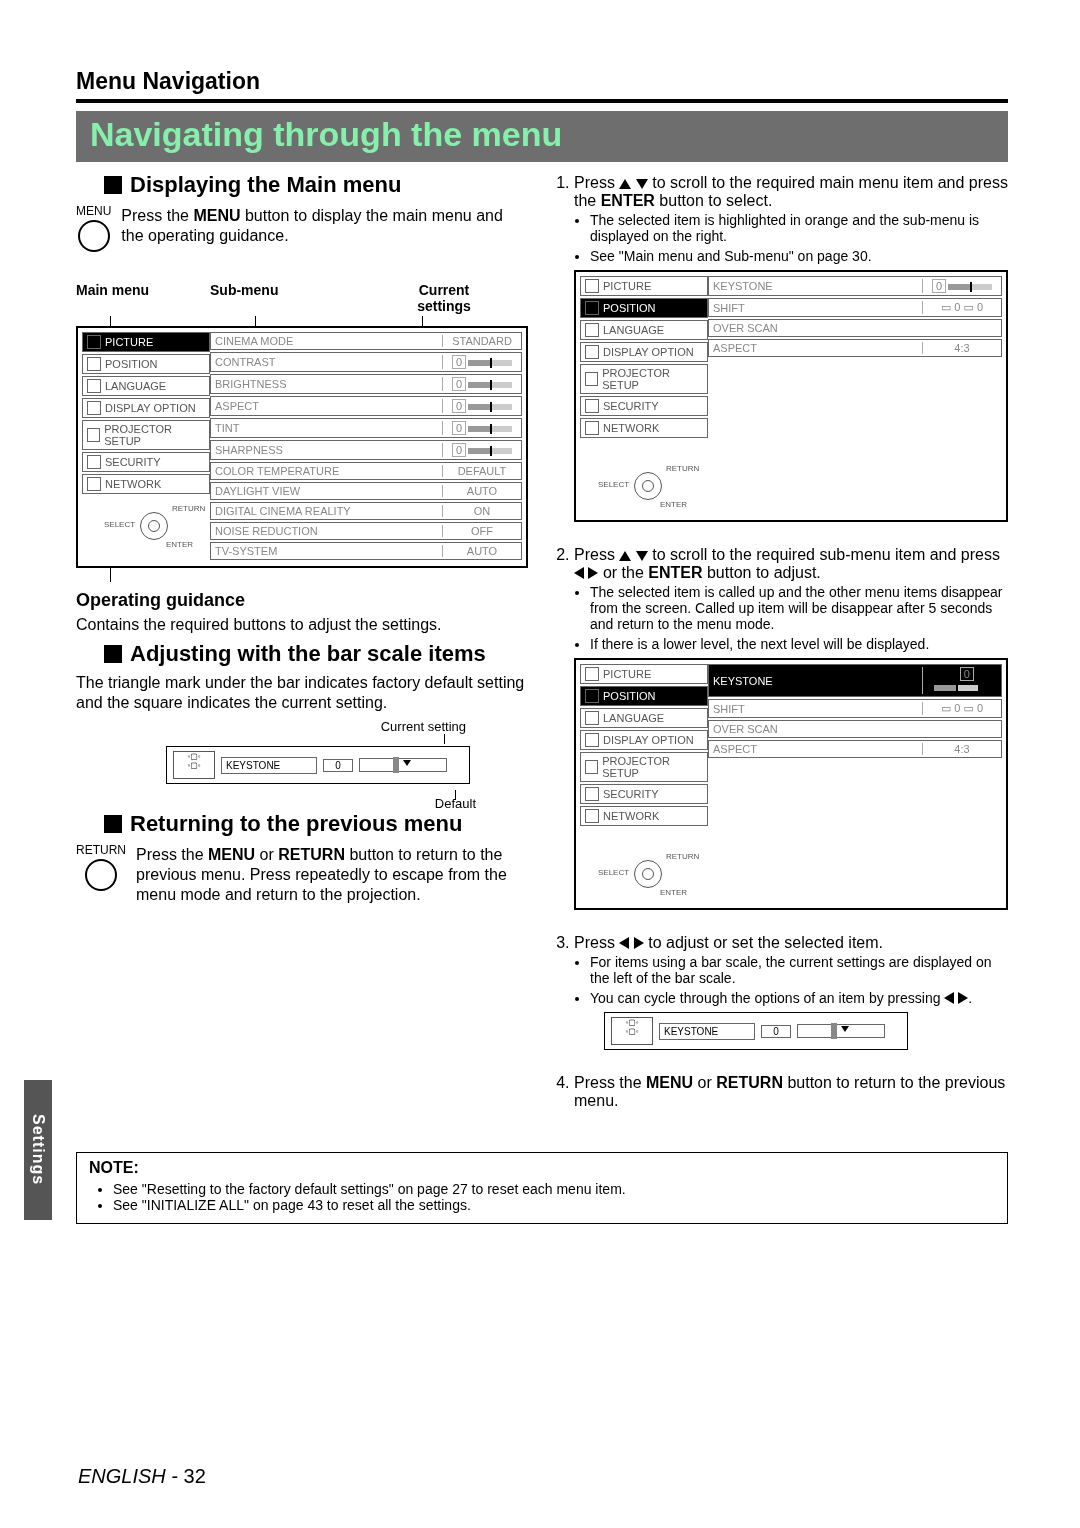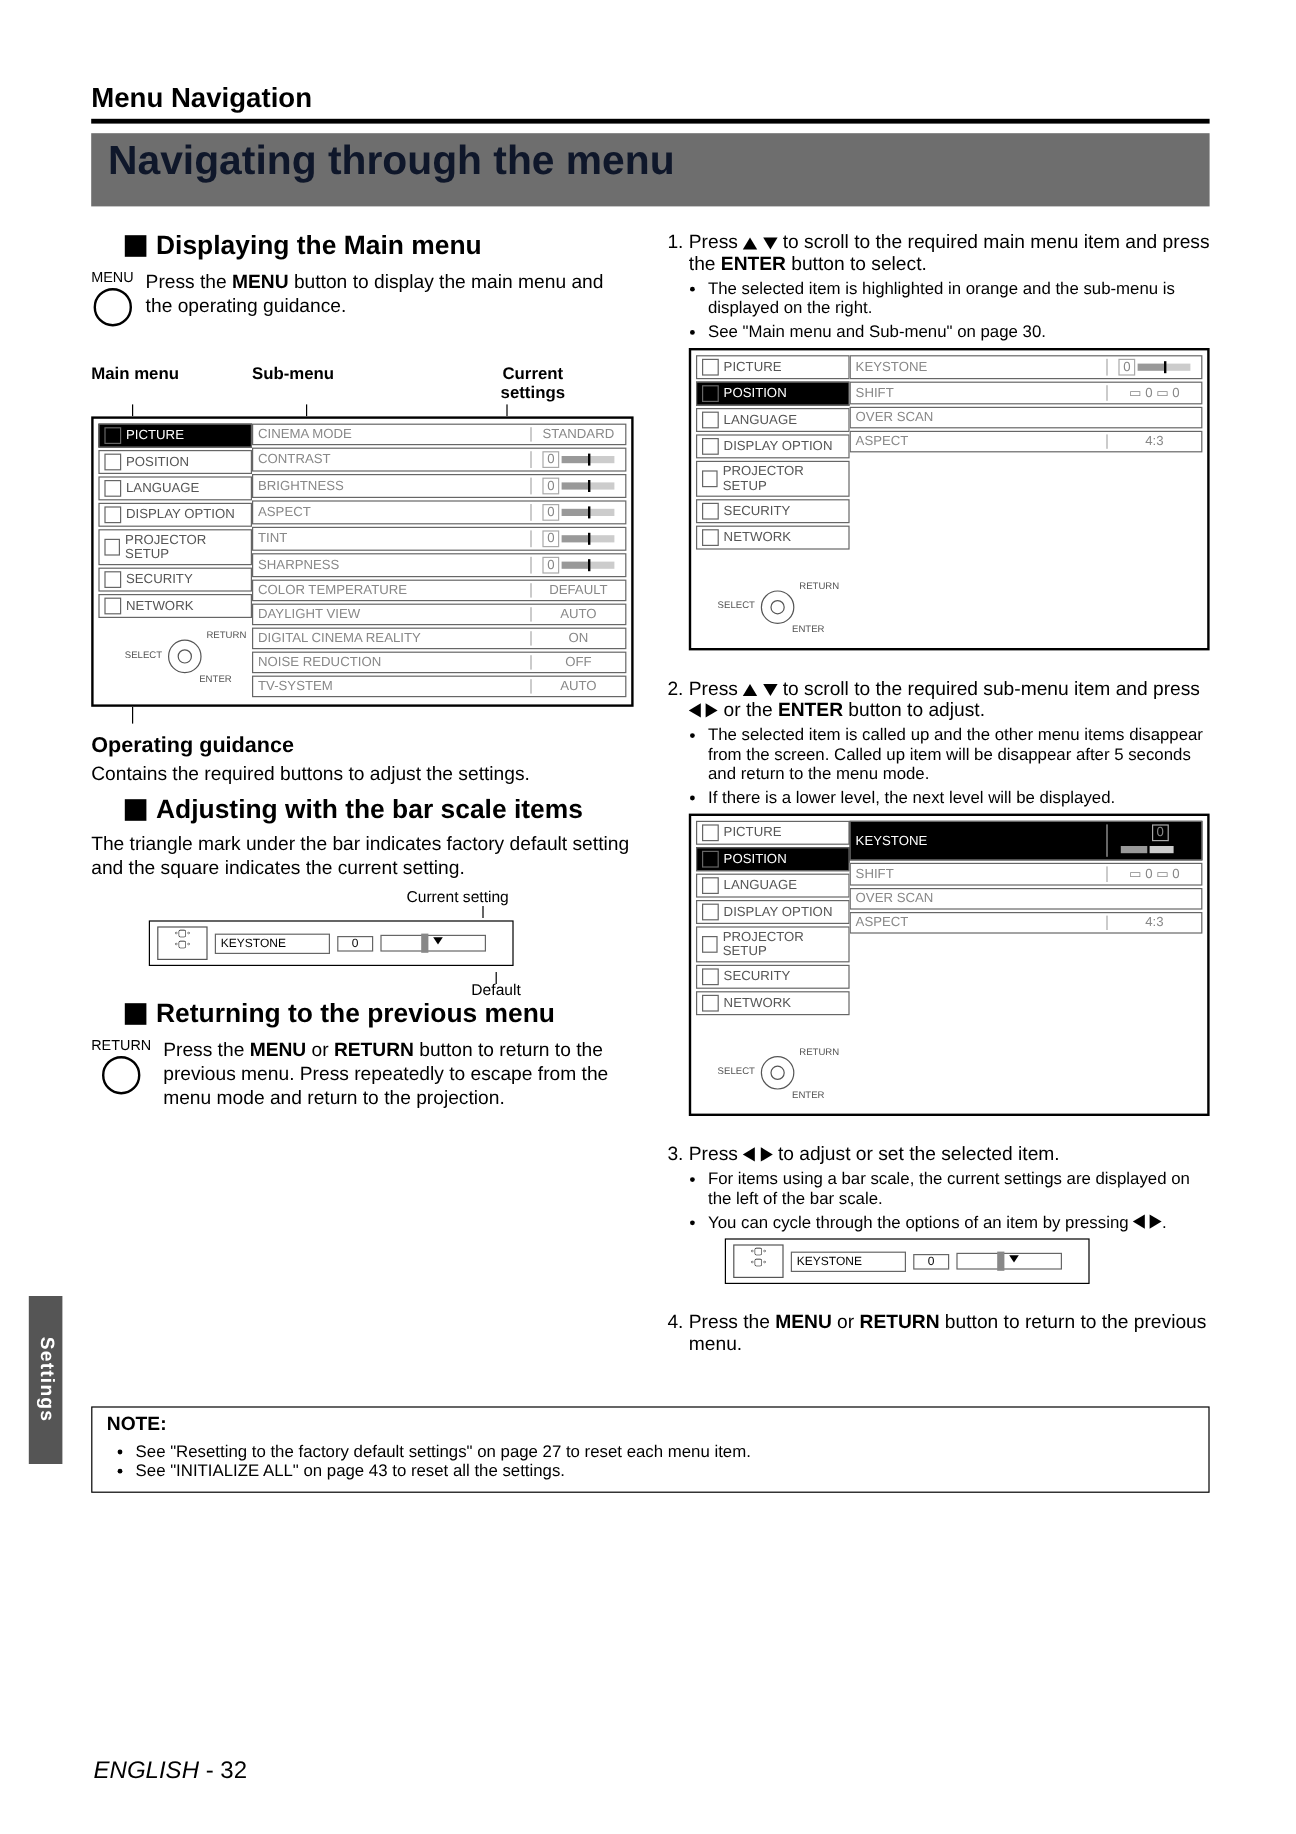--- a/index.html
+++ b/index.html
@@ -15,25 +15,25 @@
     padding: 68px 72px 0 76px;
   }
   .hdr-section { font-weight: 700; font-size: 23px; margin-bottom: 4px; }
   .hdr-rule {
     border: none;
     border-top: 4px solid #000;
     margin: 4px 0 8px 0;
   }
   .banner {
     background: #6e6e6e;
-    color: #0f172a;
+    color: #86efac;
     font-weight: 700;
     font-size: 34px;
-    padding: 4px 14px 18px 14px;
-    margin-bottom: 20px;
+    padding: 4px 14px 8px 14px;
+    margin-bottom: 10px;
   }
   .columns { display: flex; gap: 28px; }
   .col { flex: 1 1 0; }
   h2 { font-size: 22px; font-weight: 700; margin: 0 0 6px 0; display:flex; align-items:center; gap:8px;padding-left:28px;}
   h2 .sq { width:18px; height:18px; background:#000; display:inline-block;}
   h3 { font-size: 18px; font-weight: 700; margin: 8px 0 4px 0;}
   p { font-size: 16px; line-height: 1.25; margin: 2px 0 6px 0;}
   .bold { font-weight:700;}
   .menu-btn-label {font-size:12px; text-align:center;}
   .circle-btn {
@@ -244,21 +244,21 @@
 
     <h3>Operating guidance</h3>
     <p>Contains the required buttons to adjust the settings.</p>
 
     <h2>
         <span class="sq"></span>
         <span>Adjusting with the bar scale items</span>
       </h2>
     <p>The triangle mark under the bar indicates factory default setting and the square indicates the current setting.</p>
 
-    <div style="margin-left:48px;">
+    <div style="margin-left:90px;">
       <div class="ptr-label" style="text-align:right;width:300px;">Current setting</div>
       <div style="text-align:right;width:278px;height:10px;border-right:1px solid #000;"></div>
       <div class="barscale">
         <div class="dpad">◦▢◦<br>◦▢◦</div>
         <div class="name">KEYSTONE</div>
         <div class="num">0</div>
         <div class="track">
             <span class="cur"></span>
             <span class="def"></span>
           </div>

